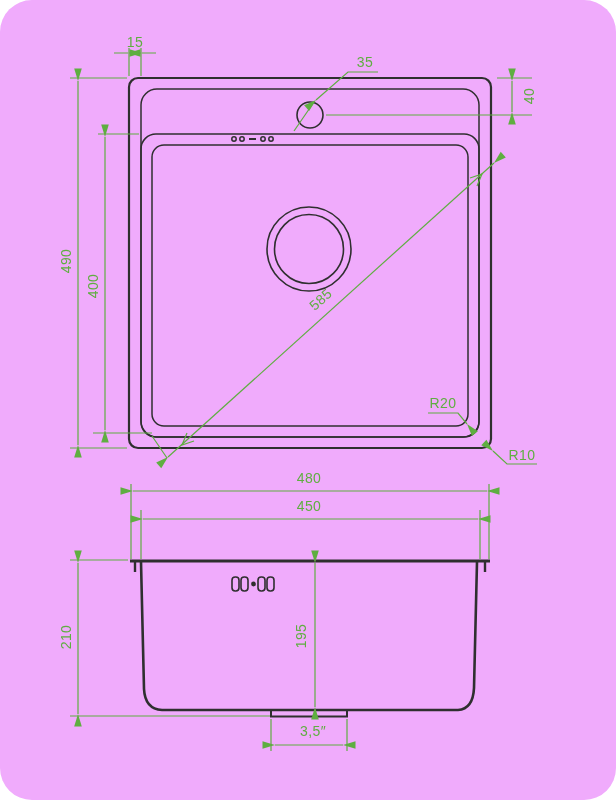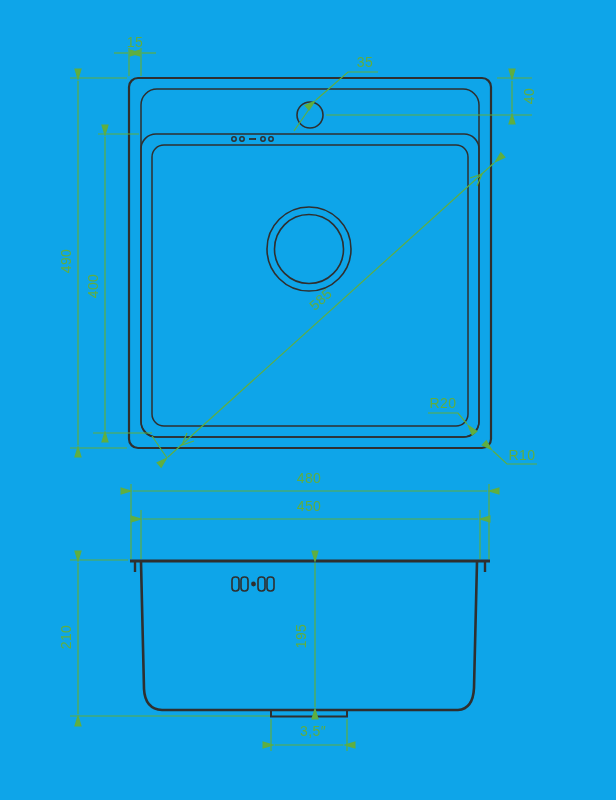--- a/index.html
+++ b/index.html
@@ -1,17 +1,17 @@
 <!DOCTYPE html>
 <html><head>
 <meta charset="utf-8">
 <style>
   html,body{margin:0;padding:0;background:#ffffff;}
-  .canvas{position:relative;width:616px;height:800px;background:#0ea5e9;overflow:hidden;
-          font-family:"Liberation Sans", sans-serif;}
+  .canvas{position:relative;width:616px;height:800px;background:#f0abfc;overflow:hidden;
+          font-family:"Liberation Sans", sans-serif;border-radius:32px;}
   svg{position:absolute;left:0;top:0;}
   .dark{stroke:#2f2f2f;fill:none;}
   .grn{stroke:#5fae41;fill:none;stroke-width:1.2;}
   .dim-label{font-family:"Liberation Sans", sans-serif;font-size:14px;fill:#5fae41;
              letter-spacing:0.4px;}
 </style>
 </head>
 <body>
 
 <div class="canvas">

